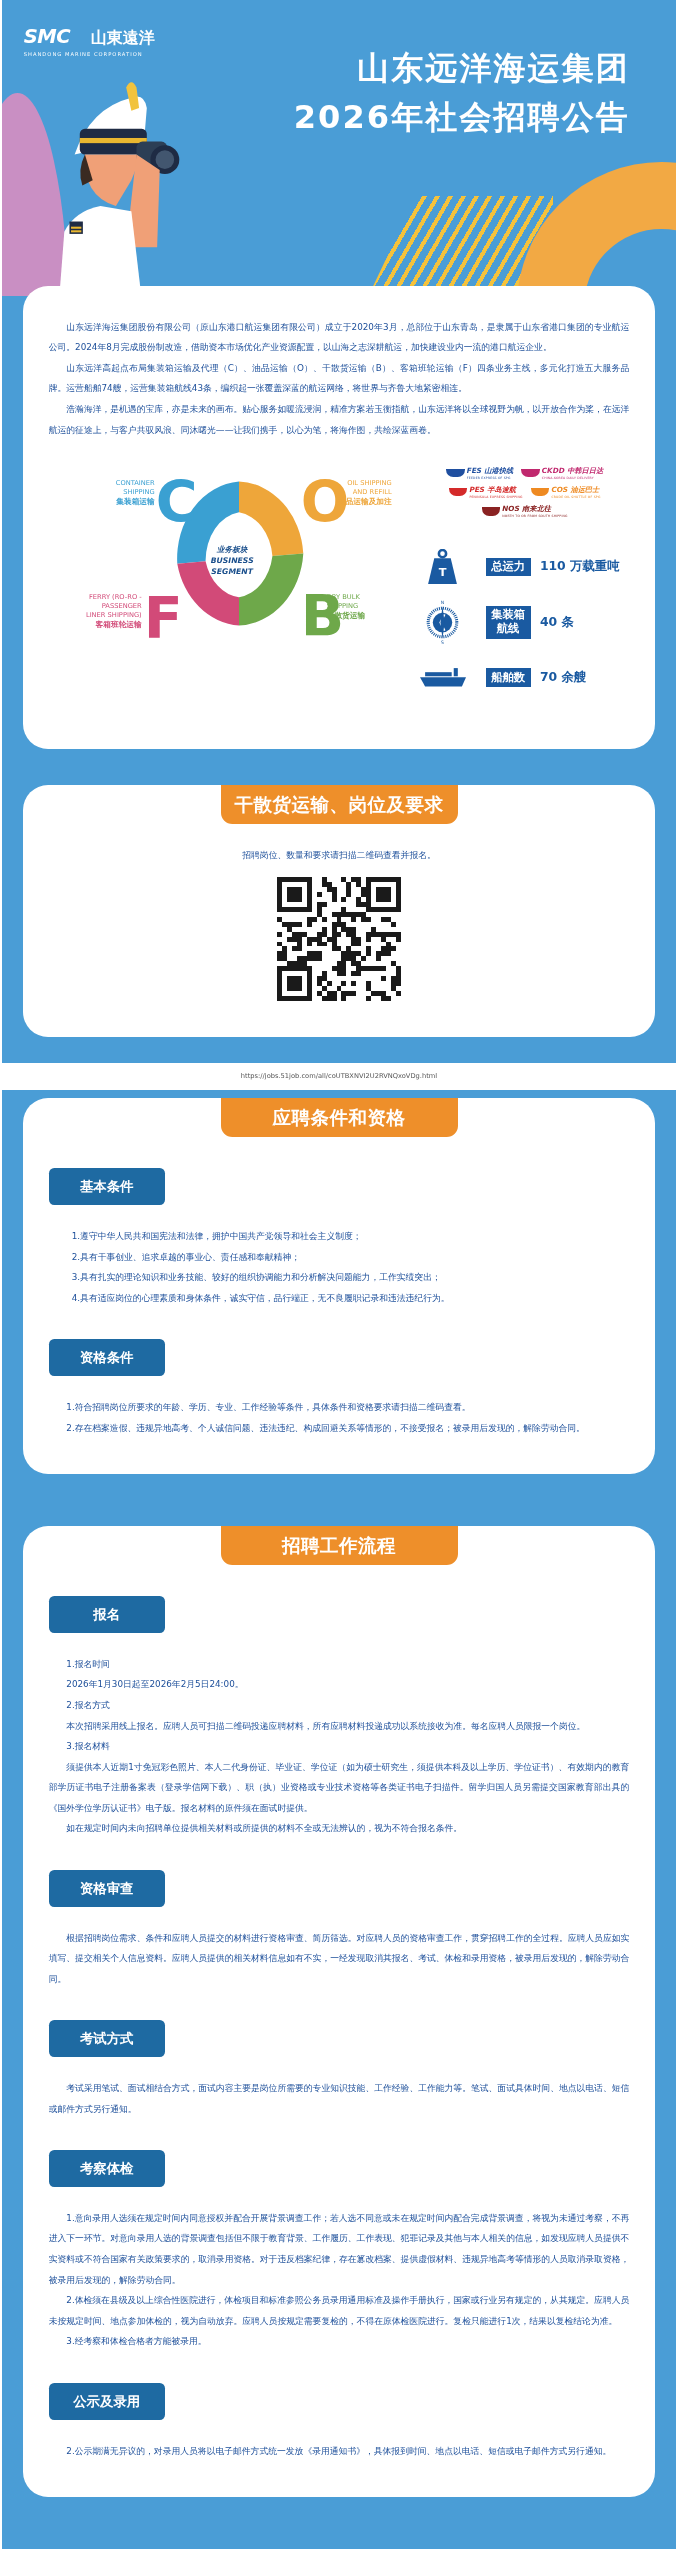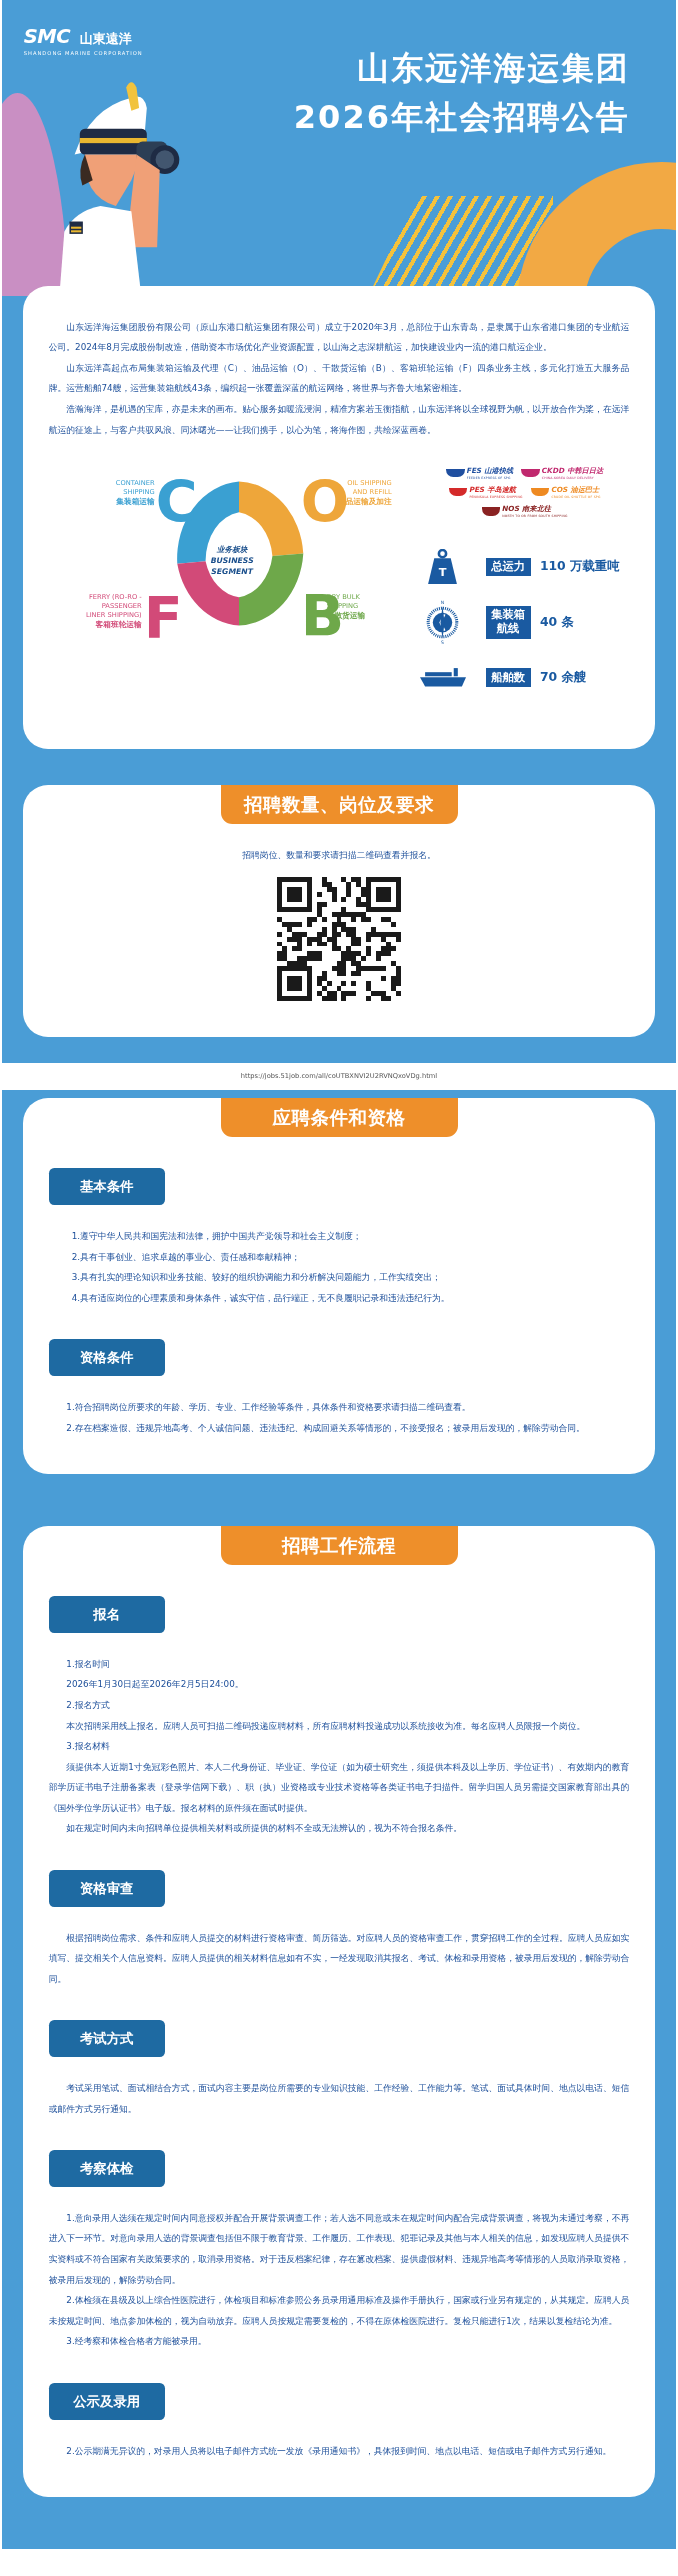--- a/index.html
+++ b/index.html
@@ -10,21 +10,21 @@
   .blue-bg { background: #4a9dd6; margin: 0 2.1px; }
 
   
   .hero { position: relative; height: 296px; overflow: hidden; background: #4a9dd6; margin: 0 2.1px; }
   .hero .circle-pink { position: absolute; left: -36px; top: 93px; width: 103px; height: 464px; border-radius: 50%; background: #c98fc3; }
   .hero .ring-orange { position: absolute; left: 515px; top: 162px; width: 289px; height: 289px; border-radius: 50%; border: 67px solid #f2a944; }
   .hero .stripes { position: absolute; left: 355px; top: 196px; width: 196px; height: 124px;
      background: repeating-linear-gradient(120deg, #f4c23c 0 4.1px, transparent 4.1px 11.3px); clip-path: polygon(30% 0, 100% 0, 100% 100%, 0 100%); }
   .logo { position: absolute; left: 21.6px; top: 25px; color: #fff; }
   .logo .mark { font-family: "DejaVu Sans", sans-serif; font-weight: bold; font-style: italic; font-size: 19.6px; letter-spacing: -0.5px; }
-  .logo .cn { font-family: "DejaVu Serif", serif; font-size: 13px; font-weight: bold; margin-left: 7px; }
+  .logo .cn { font-family: "DejaVu Serif", serif; font-size: 16px; font-weight: bold; margin-left: 18px; }
   .logo .en { font-size: 5.2px; letter-spacing: 1px; margin-top: 2.1px; }
   .hero-title { position: absolute; right: 46px; top: 44px; text-align: right; color: #fff; font-weight: bold; font-size: 32px; line-height: 49px; letter-spacing: 2.1px; }
 
   
   .sailor { position: absolute; left: 52px; top: 77px; width: 165px; height: 222px; }
 
   
   .card { background: #fff; border-radius: 25px; margin: 0 20.6px; position: relative; }
   .card-intro { margin-top: -10.3px; padding: 31px 26px 36px; }
   .para { font-size: 8.8px; line-height: 20.6px; color: #1d4f9a; text-indent: 2em; text-align: justify; }
@@ -207,21 +207,21 @@
               <div class="val">70 余艘</div>
             </div>
           </div>
         </div>
       </div>
     </div>
 
     <div class="gap"></div>
 
     <div class="card section-card">
-      <div class="tab-head">招聘数量、岗位及要求</div>
+      <div class="tab-head">干散货运输、岗位及要求</div>
       <div class="qr-note">招聘岗位、数量和要求请扫描二维码查看并报名。</div>
       <div class="qr" id="qr">
           <span style="background: rgb(26, 26, 26);"></span>
           <span style="background: rgb(26, 26, 26);"></span>
           <span style="background: rgb(26, 26, 26);"></span>
           <span style="background: rgb(26, 26, 26);"></span>
           <span style="background: rgb(26, 26, 26);"></span>
           <span style="background: rgb(26, 26, 26);"></span>
           <span style="background: rgb(26, 26, 26);"></span>
           <span style="background: rgb(255, 255, 255);"></span>

